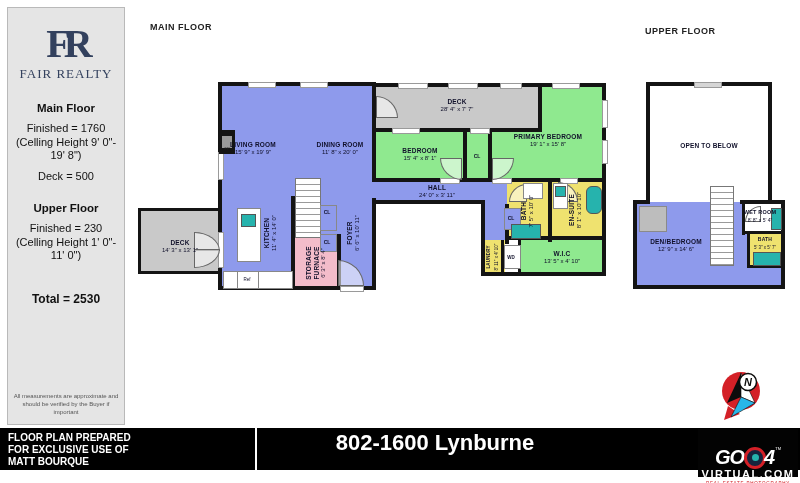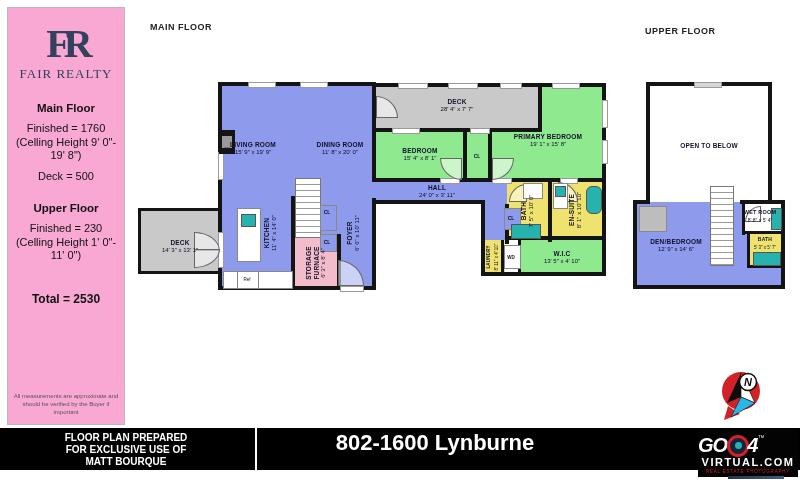--- a/index.html
+++ b/index.html
@@ -1,20 +1,20 @@
 <!DOCTYPE html>
 <html><head>
 <meta charset="utf-8">
 <style>
   html,body{margin:0;padding:0;background:#fff;}
   #stage{position:relative;width:800px;height:483px;background:#ffffff;overflow:hidden;
          font-family:"Liberation Sans","DejaVu Sans",sans-serif;}
   .abs{position:absolute;box-sizing:border-box;}
   
-  #sidebar{left:7px;top:7px;width:118px;height:418px;background:#f9a8d4;border:1px solid #b9b9b9;
+  #sidebar{left:7px;top:7px;width:118px;height:418px;background:#e5e5e5;border:1px solid #b9b9b9;
            text-align:center;color:#111;}
   #brand-mono{margin-top:16px;font-family:"Liberation Serif","DejaVu Serif",serif;
               font-size:40px;line-height:40px;color:#33415e;letter-spacing:-7px;font-weight:bold;}
   #brand-name{font-family:"Liberation Serif","DejaVu Serif",serif;font-size:13px;color:#33415e;
               letter-spacing:1px;margin-top:2px;}
   .sb-bold{font-weight:bold;font-size:11.5px;margin-top:20px;}
   .sb-line{font-size:11px;margin-top:8px;}
   .sb-ml{font-size:11px;white-space:pre-line;line-height:13px;margin-top:2px;}
   #sb-total{font-weight:bold;font-size:12px;margin-top:30px;}
   #sb-disclaimer{position:absolute;bottom:8px;left:4px;right:4px;font-size:6px;color:#555;
@@ -39,27 +39,27 @@
   .arc-tr{border-radius:0 100% 0 0;}
   .lbl{position:absolute;transform:translate(-50%,-50%);text-align:center;color:#10102a;white-space:nowrap;}
   .rot{transform:translate(-50%,-50%) rotate(-90deg);}
   .nm{display:block;font-size:6.5px;font-weight:bold;letter-spacing:.2px;line-height:7.5px;white-space:pre-line;}
   .dm{display:block;font-size:6px;line-height:7px;}
   .tiny{font-size:5px;font-weight:bold;}
   .fixture{position:absolute;background:#26b3ad;border:1px solid #555;}
   .whitebox{position:absolute;background:#fff;border:1px solid #888;}
   
   #footer{left:0;top:428px;width:800px;height:42px;background:#000;color:#fff;}
-  #prepared{position:absolute;left:8px;top:4px;width:236px;text-align:center;font-size:10px;
+  #prepared{position:absolute;left:8px;top:4px;width:236px;text-align:left;font-size:10px;
             font-weight:bold;line-height:12px;white-space:pre-line;}
   #footer-divider{position:absolute;left:255px;top:0;width:2px;height:42px;background:#fff;}
   #address{position:absolute;left:270px;top:2px;width:330px;text-align:center;font-size:22px;font-weight:bold;}
   #total-area{position:absolute;left:270px;top:28px;width:330px;text-align:center;font-size:11px;font-weight:bold;}
   #logo-card{position:absolute;left:698px;top:1px;width:100px;height:48px;background:#030303;text-align:center;}
-  #logo-row{margin-top:5px;display:flex;align-items:center;}
+  #logo-row{margin-top:17px;display:flex;align-items:center;justify-content:center;}
   .logo-go{font-size:20px;font-weight:bold;font-style:italic;letter-spacing:-1px;color:#fff;}
   #lens{width:16px;height:16px;border-radius:50%;border:3px solid #d42027;background:#17243d;
         display:inline-flex;align-items:center;justify-content:center;margin:0 -2px 0 0;}
   #lens-iris{width:7px;height:7px;border-radius:50%;background:#26b3ad;}
   .logo-tm{font-size:4px;color:#fff;vertical-align:top;margin-left:1px;align-self:flex-start;}
   #logo-site{font-size:11px;letter-spacing:1.5px;color:#fff;margin-top:-1px;font-weight:bold;}
   #logo-tagline{font-size:4.5px;letter-spacing:.8px;color:#d42027;margin-top:1px;}
   #logo-bottomline{height:3px;margin:2px 14px 0 30px;background:linear-gradient(90deg,#24344f,#3d5b86);}
 </style>
 </head>

